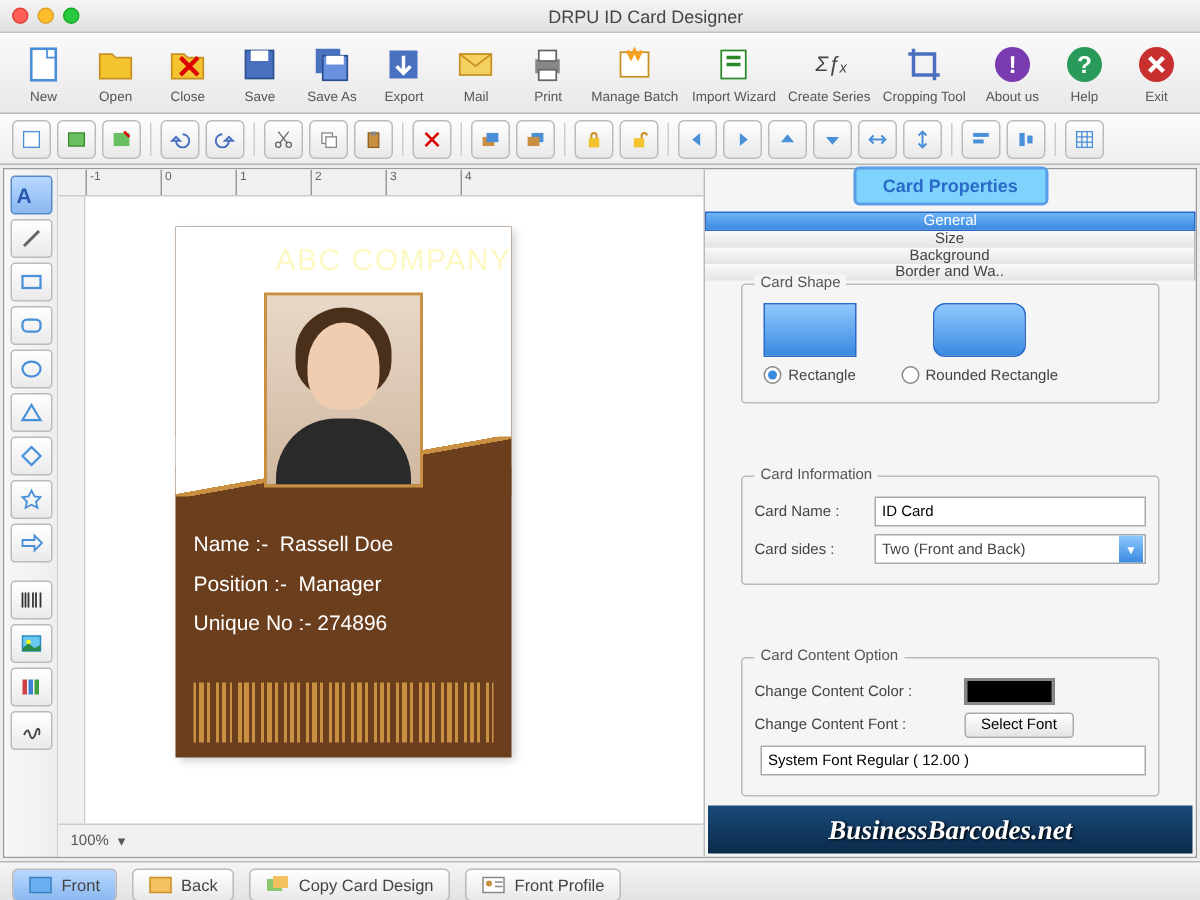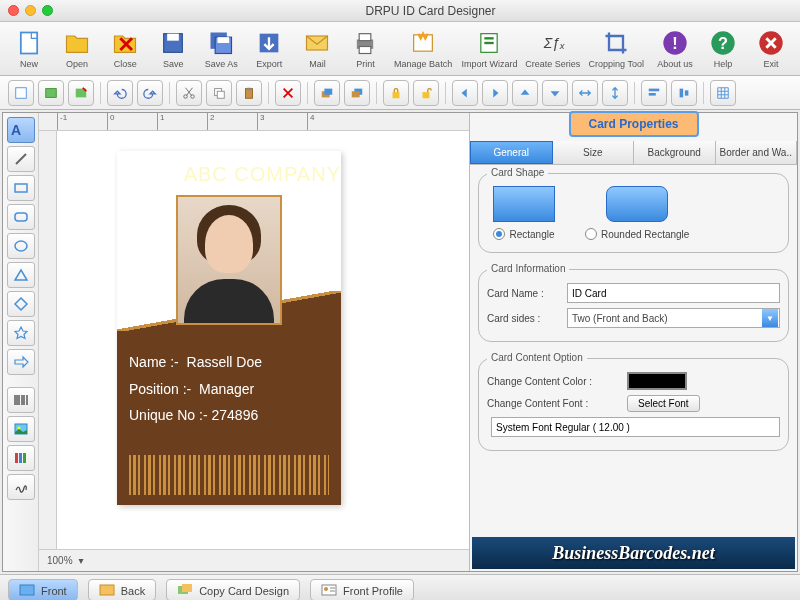--- a/index.html
+++ b/index.html
@@ -35,26 +35,26 @@
 .card-diag { position:absolute; top:140px; left:0; right:0; height:40px; background:linear-gradient(to bottom right, #fff 48%, #c89040 48%, #c89040 52%, #6b3e1e 52%); }
 .card-title { position:absolute; top:12px; left:0; right:0; text-align:right; font-family:Impact, 'Arial Black', sans-serif; font-size:20px; letter-spacing:1px; color:#fef9c3; }
 .photo { position:absolute; top:44px; left:50%; transform:translateX(-50%); width:106px; height:130px; background:linear-gradient(#e8d8c8,#d0b8a0); border:2px solid #c89040; overflow:hidden; }
 .photo-face { position:absolute; top:18px; left:50%; transform:translateX(-50%); width:48px; height:58px; background:#f0cdb0; border-radius:50% 50% 40% 40%; }
 .photo-hair { position:absolute; top:8px; left:50%; transform:translateX(-50%); width:64px; height:60px; background:#4a2f1a; border-radius:50% 50% 40% 40%; }
 .photo-body { position:absolute; bottom:0; left:50%; transform:translateX(-50%); width:90px; height:44px; background:#2a2a2a; border-radius:40px 40px 0 0; }
 .card-info { position:absolute; top:198px; left:12px; right:12px; color:#fff; font-family:Georgia, serif; font-size:14px; line-height:1.9; }
 .barcode { position:absolute; bottom:10px; left:12px; right:12px; height:40px; background:repeating-linear-gradient(90deg,#c89040 0,#c89040 2px,#6b3e1e 2px,#6b3e1e 4px,#c89040 4px,#c89040 7px,#6b3e1e 7px,#6b3e1e 9px,#c89040 9px,#c89040 11px,#6b3e1e 11px,#6b3e1e 15px); }
 .zoom { height:22px; background:#f0f0f0; border-top:1px solid #ccc; display:flex; align-items:center; padding:0 8px; font-size:10px; color:#555; }
 .props { width:328px; border-left:1px solid #bbb; background:#f5f5f5; display:flex; flex-direction:column; position:relative; }
-.props-tab { position:absolute; top:-2px; left:50%; transform:translateX(-50%); padding:4px 18px; background:#fdba74; border:2px solid #5a9ee8; border-radius:4px; font-size:12px; font-weight:bold; color:#2a6ac8; z-index:2; }
-.props-tabs { margin-top:28px; height:24px; display:flex; border-bottom:1px solid #bbb; background:#eee; }
+.props-tab { position:absolute; top:-2px; left:50%; transform:translateX(-50%); padding:4px 18px; background:#7dd3fc; border:2px solid #5a9ee8; border-radius:4px; font-size:12px; font-weight:bold; color:#2a6ac8; z-index:2; }
+.props-tabs { margin-top:28px; height:24px; display:flex; border-bottom:1px solid #bbb; background:#eee;flex-direction:column; }
 .ptab { flex:1; background:linear-gradient(#fafafa,#e4e4e4); border-right:1px solid #bbb; display:flex; align-items:center; justify-content:center; font-size:10px; color:#444; cursor:pointer; }
 .ptab.active { background:linear-gradient(#6eb4f8,#3a8ae0); color:#fff; border:1px solid #2a6ac8; }
 .section-hdr { background:linear-gradient(#f0f0f0,#dcdcdc); text-align:center; font-weight:bold; font-size:12px; color:#555; padding:5px; border-bottom:1px solid #bbb; }
-.fieldset { margin:8px; border:1px solid #bbb; border-radius:13px; padding:8px; position:relative; }
+.fieldset { margin:24px; border:1px solid #bbb; border-radius:3px; padding:8px; position:relative; }
 .fieldset .legend { position:absolute; top:-7px; left:8px; background:#f5f5f5; padding:0 4px; font-size:10px; color:#555; }
 .shapes { display:flex; gap:30px; padding:4px 6px; }
 .shape-opt { display:flex; flex-direction:column; align-items:center; gap:6px; }
 .shape-prev { width:62px; height:36px; background:linear-gradient(#8fc8ff,#3a8ae0); border:1px solid #2a6ac8; }
 .shape-prev.rnd { border-radius:8px; }
 .radio-row { display:flex; align-items:center; gap:4px; font-size:10px; color:#444; }
 .radio { width:12px; height:12px; border-radius:50%; border:1px solid #888; background:#fff; display:flex; align-items:center; justify-content:center; }
 .radio.on::after { content:''; width:6px; height:6px; border-radius:50%; background:#3a8ae0; }
 .form-row { display:flex; align-items:center; margin:5px 0; font-size:10px; color:#444; }
 .form-row label { width:80px; }

